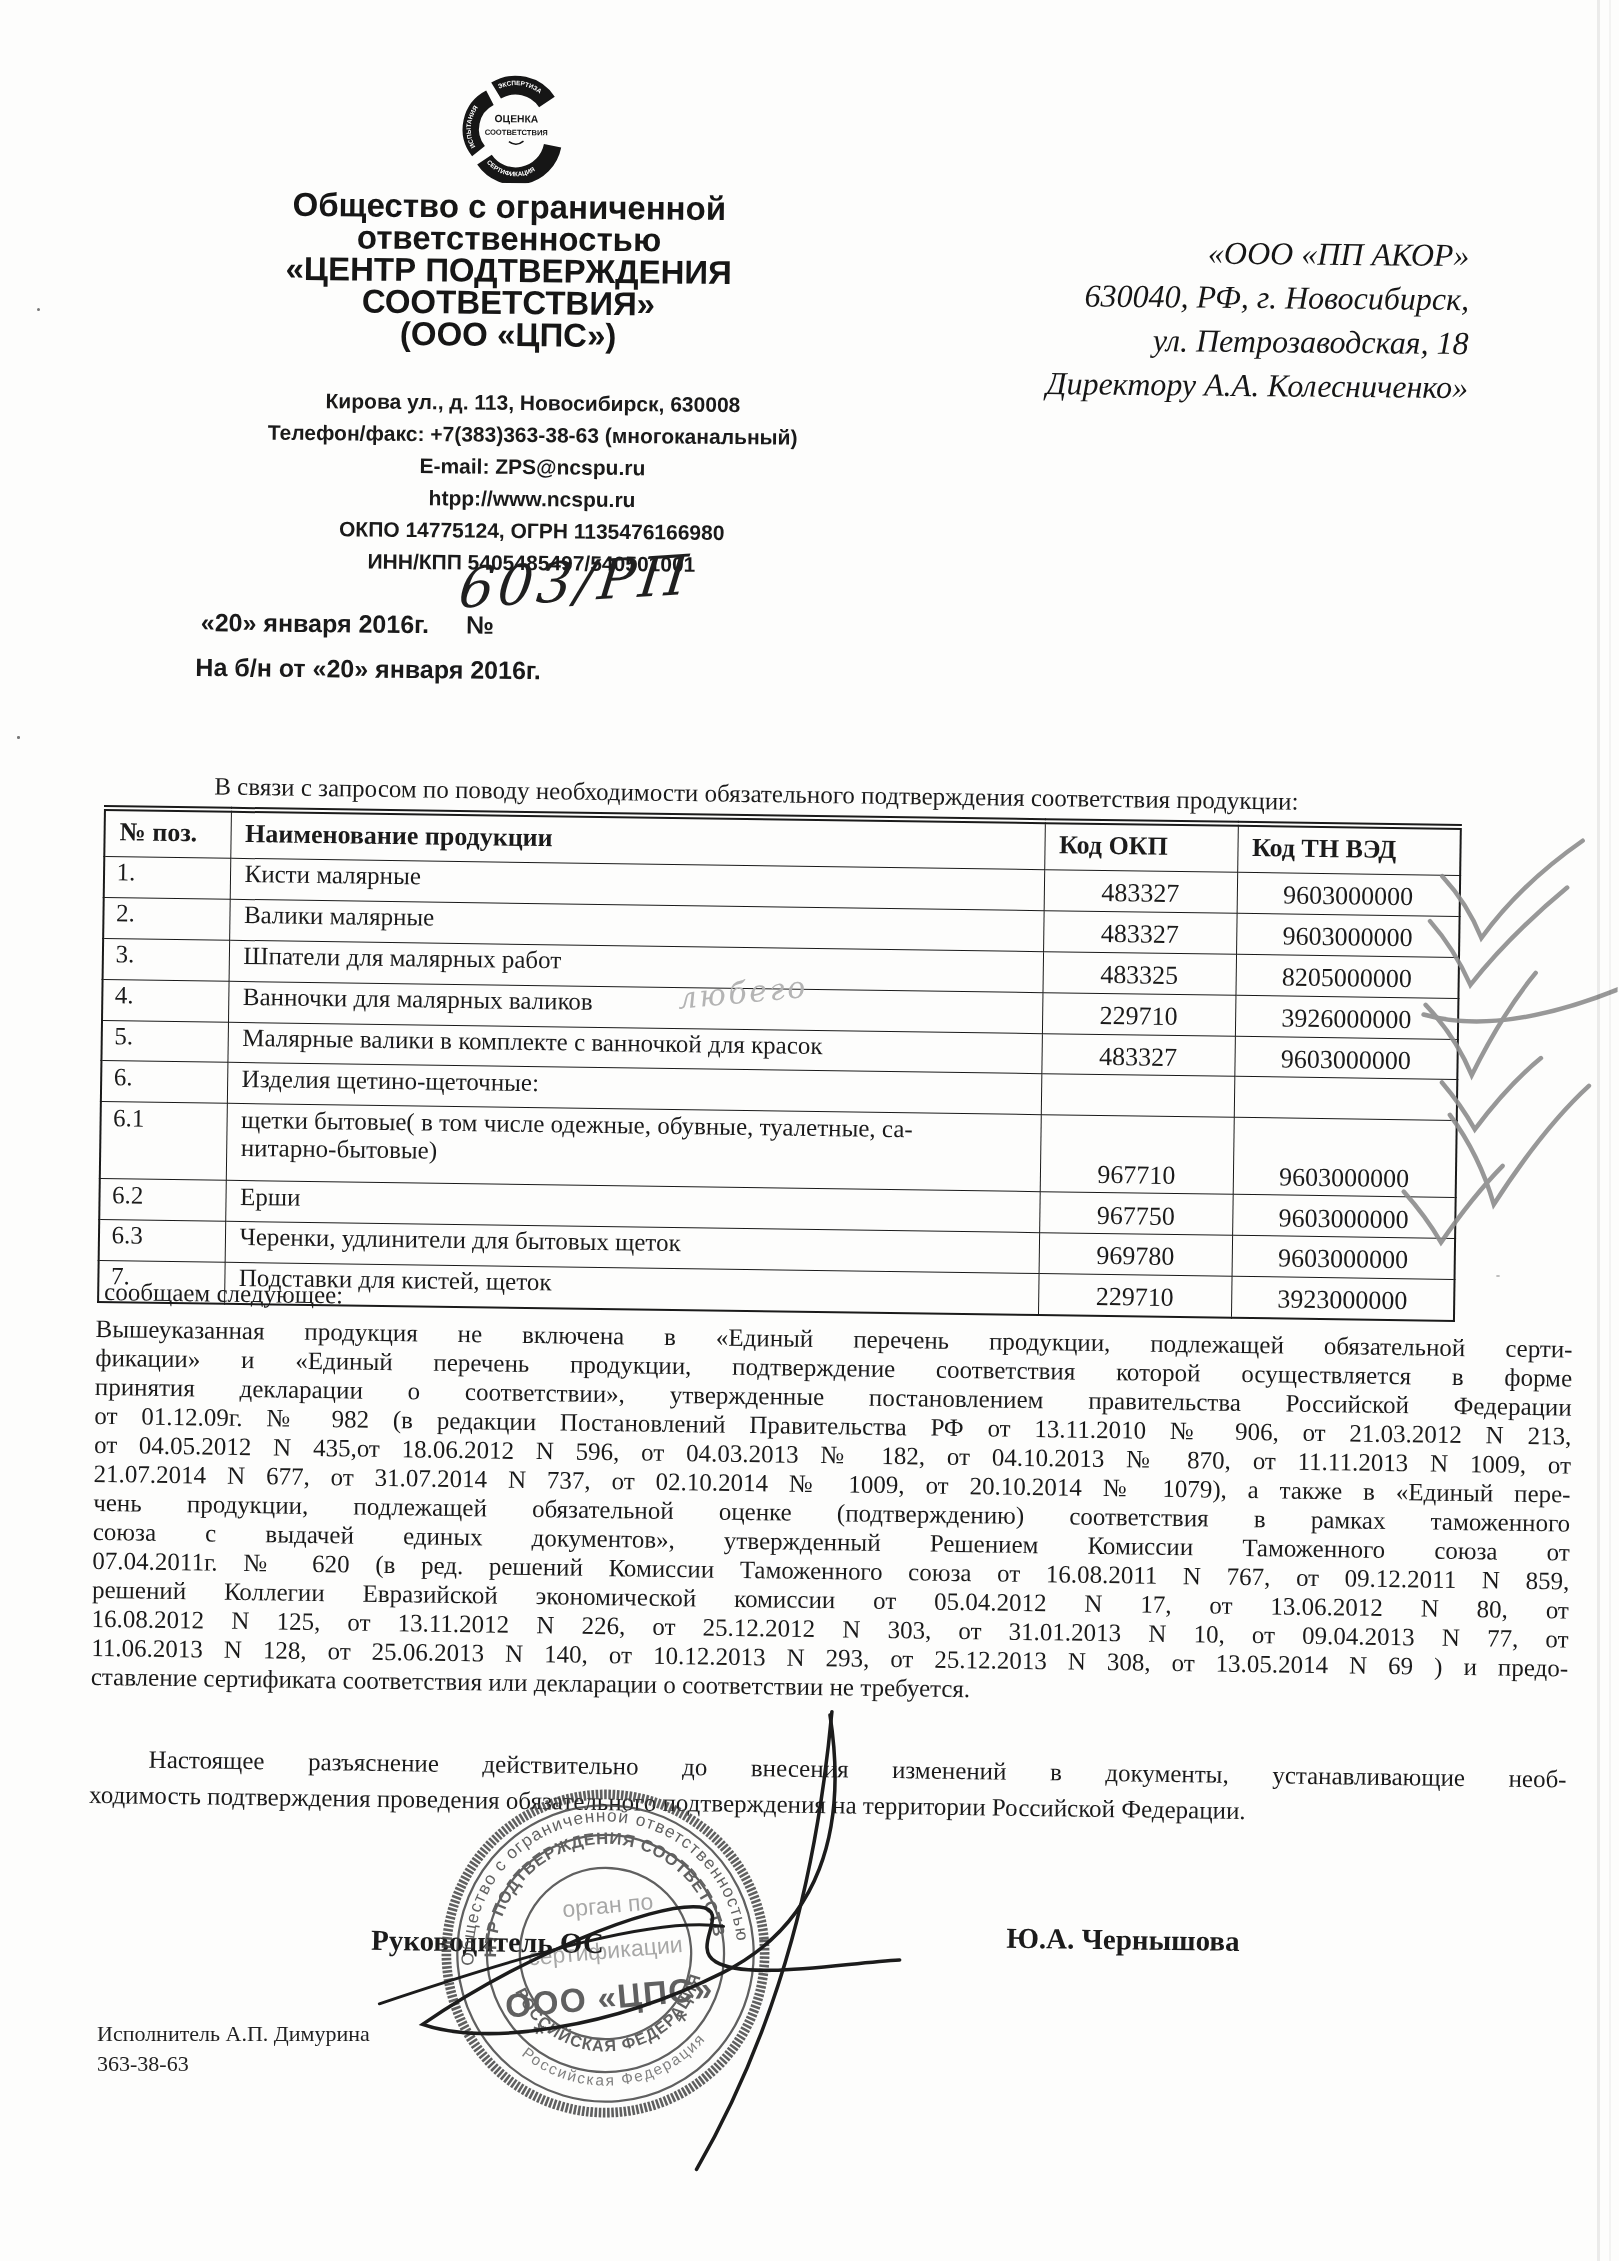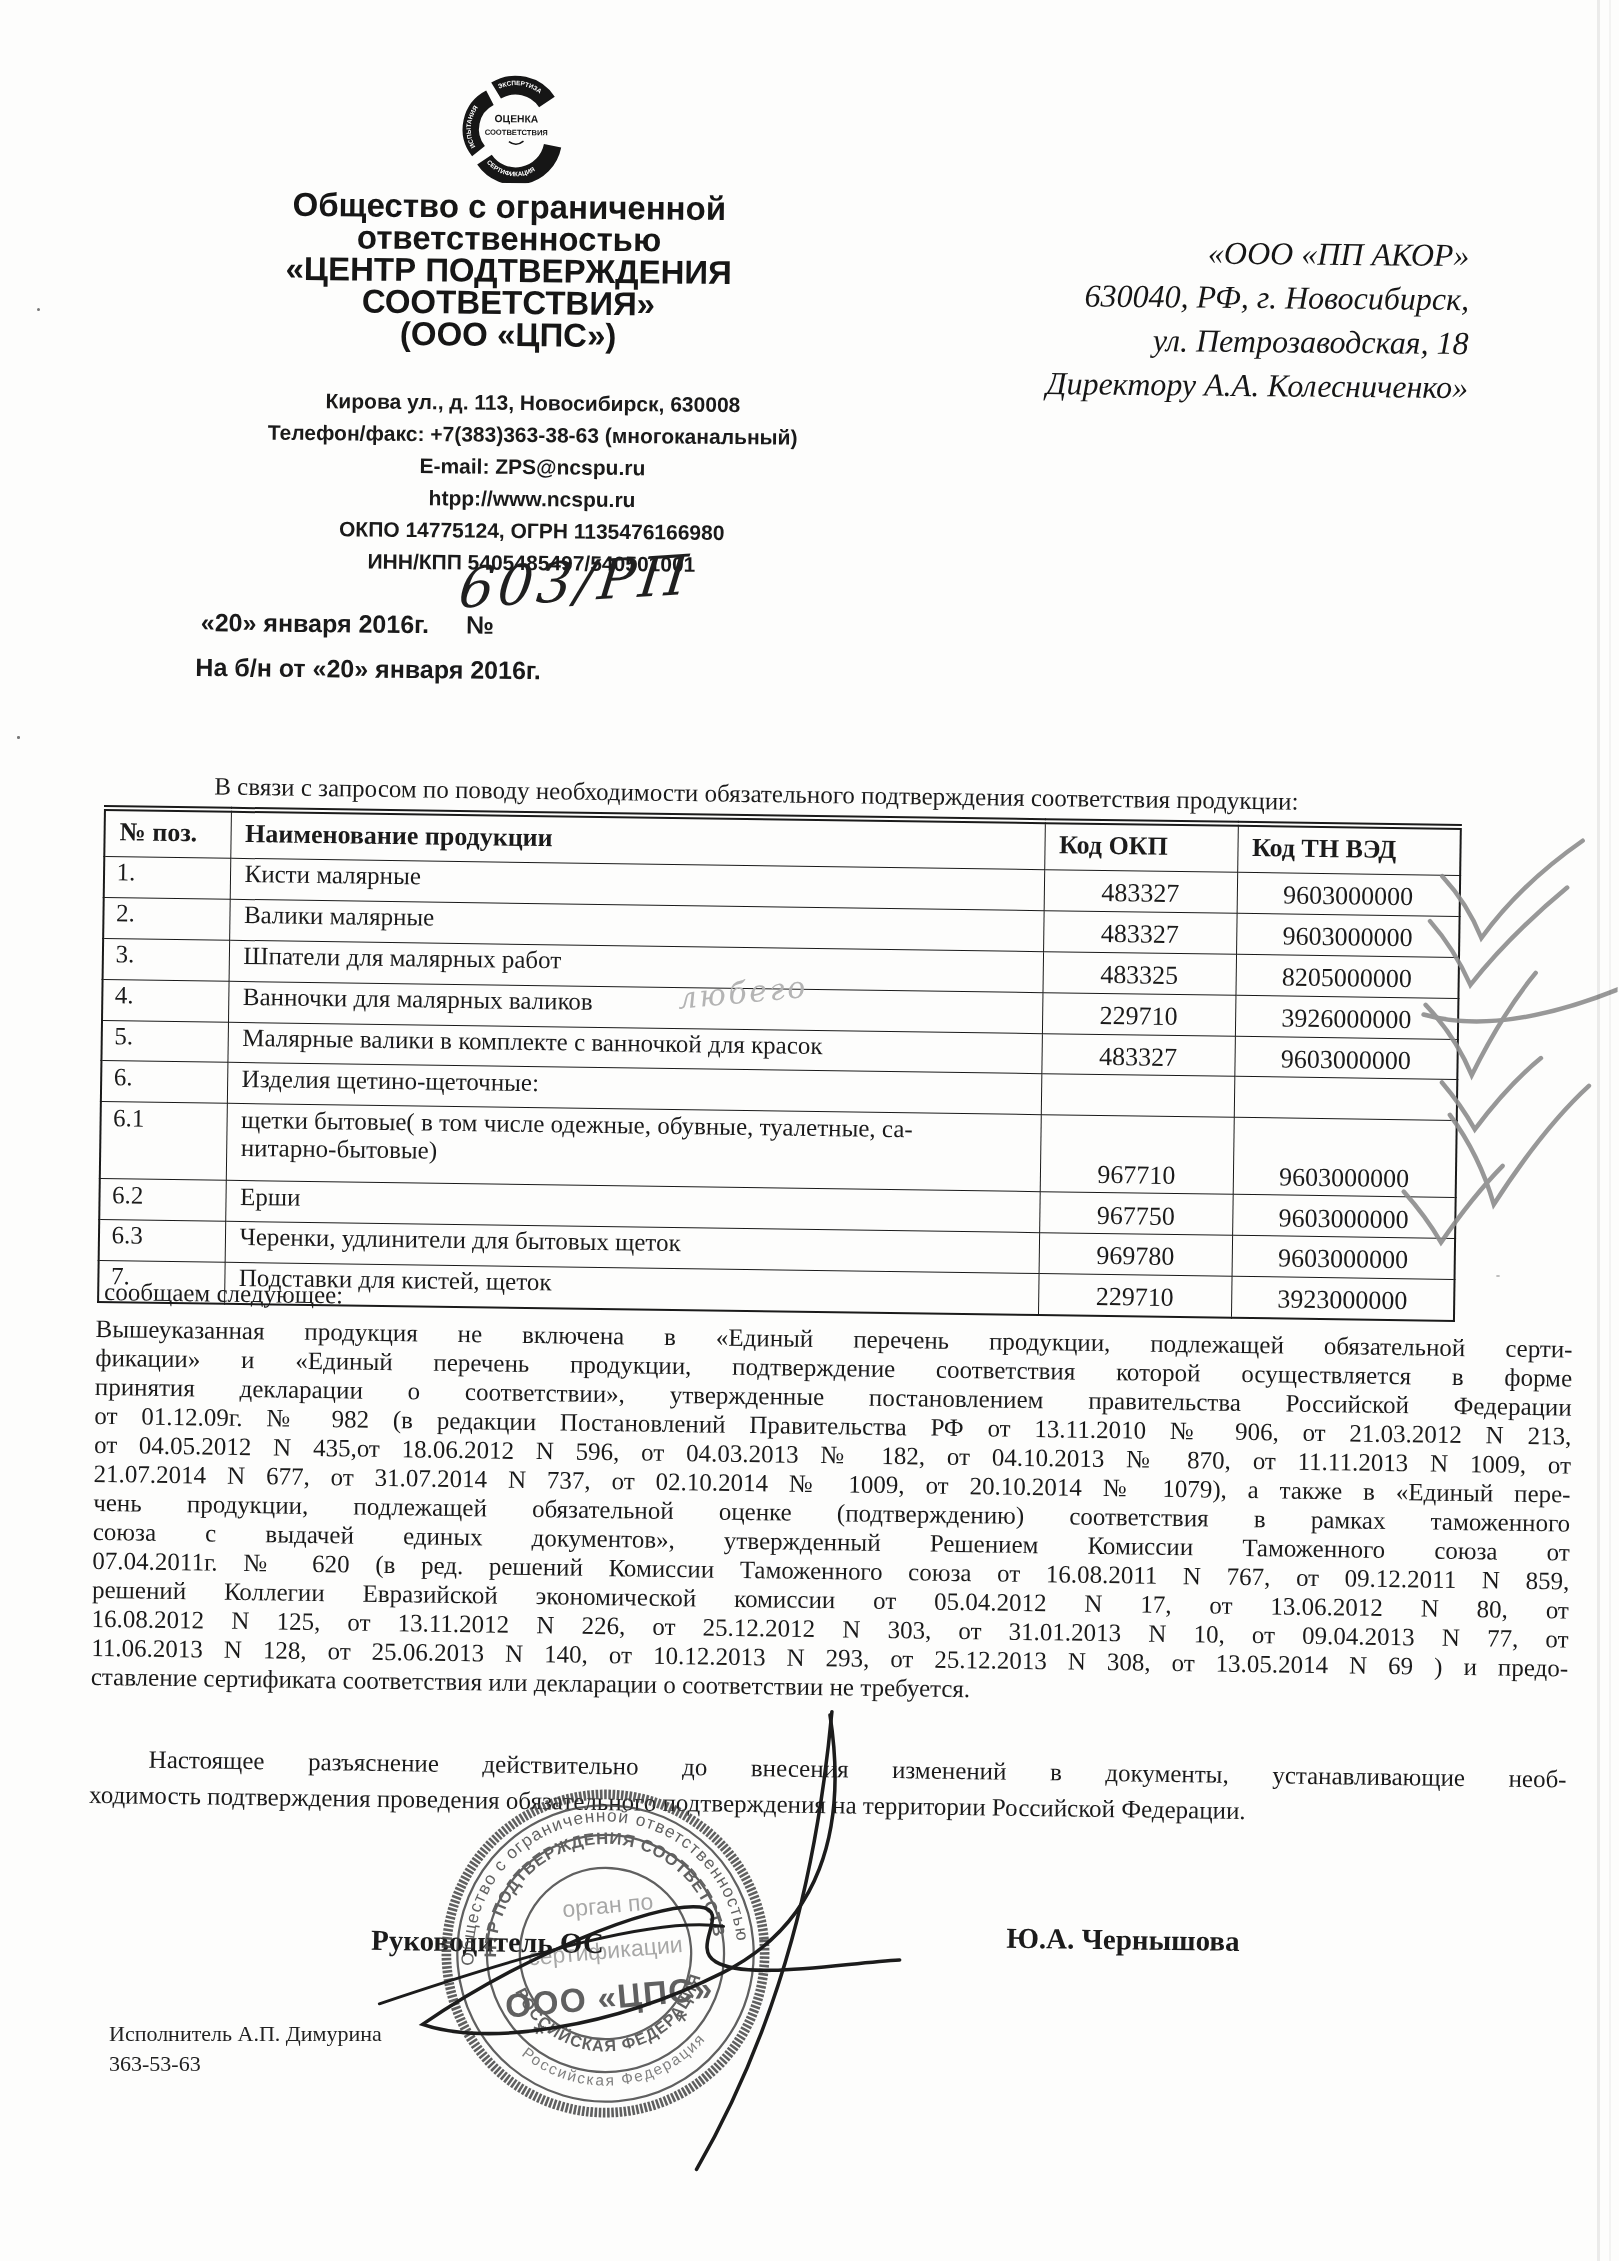--- a/index.html
+++ b/index.html
@@ -57,21 +57,21 @@
   .para .jline.lastline { text-align-last:auto; }
   .para1 { top:1314px; }
   .para2 { top:1741px; }
   .para2 .jline { line-height:36px; }
   .para2 .jline:first-child { text-indent:59px; }
 
   
   .sig-role { left:387px; top:1920px; font-weight:bold; font-size:29px; }
   .sig-name { left:1022px; top:1909px; font-weight:bold; font-size:29px; }
 
-  .footer-block { left:109px; top:2019px; font-size:22px; line-height:30px; color:#222;font-family:Liberation Serif, serif; }
+  .footer-block { left:97px; top:2019px; font-size:22px; line-height:30px; color:#222;font-family:Liberation Serif, serif; }
 
   
   .pencil-note { position:absolute; left:680px; top:966px; font-family:"DejaVu Serif", serif;
     font-style:italic; font-size:30px; color:#b4b4b4; transform:rotate(-6deg);
     letter-spacing:2.6px; }
 
   
   .overlay { position:absolute; inset:0; pointer-events:none; }
   .edge-line { top:0; height:100%; background:rgba(0,0,0,0.07); }
   .speck { background:#777; border-radius:50%; }
@@ -304,21 +304,21 @@
   <svg class="overlay" width="1620" height="2261" viewBox="0 0 2512 3507">
     <g fill="none" stroke="#1c1c1c" stroke-width="5.5" stroke-linecap="round">
       <path d="M 1290 2655 C 1268 2890 1215 3130 1080 3365"></path>
       <path d="M 1287 2660 C 1315 2840 1270 2985 1120 3060 C 950 3145 755 3175 655 3140 C 800 3040 1010 2950 1085 2958 C 1135 2963 1070 3020 1110 3043 C 1160 3072 1305 3045 1395 3040"></path>
       <path d="M 588 3108 C 820 3030 1020 2972 1122 2988" stroke-width="4.5"></path>
     </g>
   </svg>
 
   <div class="abs footer-block">
     <div>Исполнитель А.П. Димурина</div>
-    <div>363-53-63</div>
+    <div>363-38-63</div>
   </div>
 
   <div class="abs edge-line" style="left:1597px; width:3.2px;"></div>
   <div class="abs edge-line" style="left:1609px; width:1.9px; background:rgba(0,0,0,0.04);"></div>
   <div class="abs speck" style="left:37px; top:308px; width:3.2px; height:3.2px;"></div>
   <div class="abs speck" style="left:17px; top:736px; width:2.6px; height:2.6px;"></div>
   <div class="abs speck" style="left:1496px; top:1275px; width:3.9px; height:1.9px; opacity:.5;"></div>
 
 </div>
 

